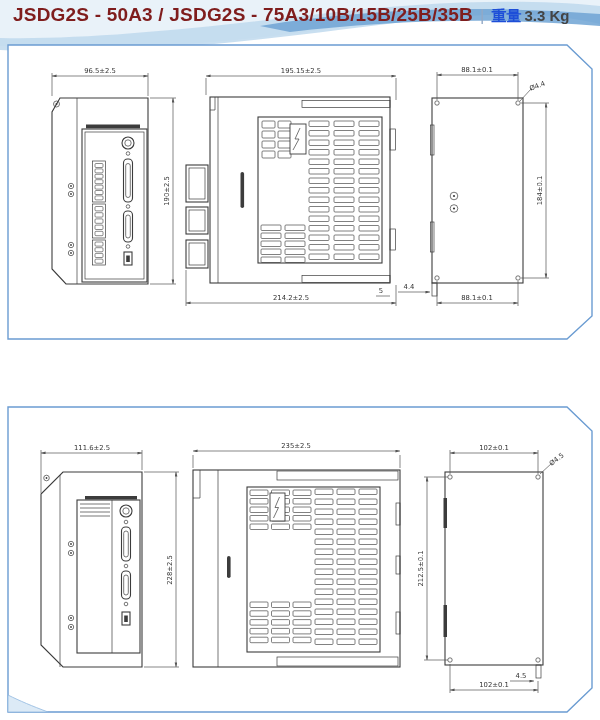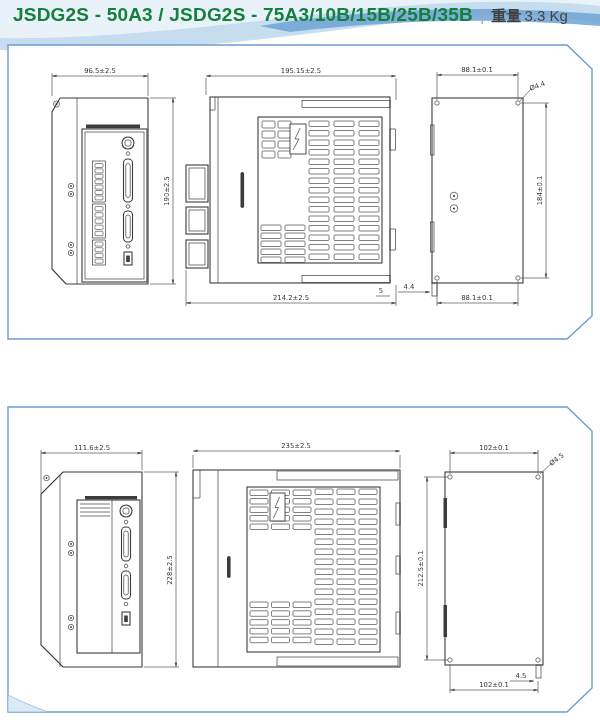--- a/index.html
+++ b/index.html
@@ -8,24 +8,24 @@
   svg{position:absolute;top:0;left:0;}
   .panel{fill:#ffffff;stroke:#6b9cd2;stroke-width:1.4;}
   .ln{fill:none;stroke:#3c3c3c;stroke-width:1.1;}
   .thin{fill:none;stroke:#3c3c3c;stroke-width:0.7;}
   .fd{fill:#3c3c3c;stroke:none;}
   .slots rect{fill:none;stroke:#3c3c3c;stroke-width:0.65;}
   .cells rect{fill:none;stroke:#3c3c3c;stroke-width:0.6;}
   .dim{fill:none;stroke:#555;stroke-width:0.7;}
   .dt{font-family:"DejaVu Sans",sans-serif;font-size:6.8px;fill:#333;text-anchor:middle;}
   .title{position:absolute;left:13px;white-space:nowrap;}
-  .model{color:#15803d;font-weight:bold;font-size:19px;letter-spacing:0.2px;}
+  .model{color:#7f1d1d;font-weight:bold;font-size:19px;letter-spacing:0.2px;}
   .sep{color:#93a9c6;font-size:17px;margin:0 7px;font-weight:normal;}
-  .wlabel{color:#404040;font-weight:bold;font-size:15px;}
-  .wvalue{color:#444;font-weight:normal;font-size:15px;margin-left:3px;}
+  .wlabel{color:#1d4ed8;font-weight:bold;font-size:15px;}
+  .wvalue{color:#444;font-weight:bold;font-size:15px;margin-left:3px;}
 </style>
 </head>
 <body>
 
 <div class="screen">
 
 <svg width="600" height="720" viewBox="0 0 600 720">
   <defs>
     <marker id="arr" markerWidth="7" markerHeight="5" refX="6.5" refY="2" orient="auto-start-reverse">
       <path d="M0,0 L6.5,2 L0,4 Z" fill="#555"></path>

